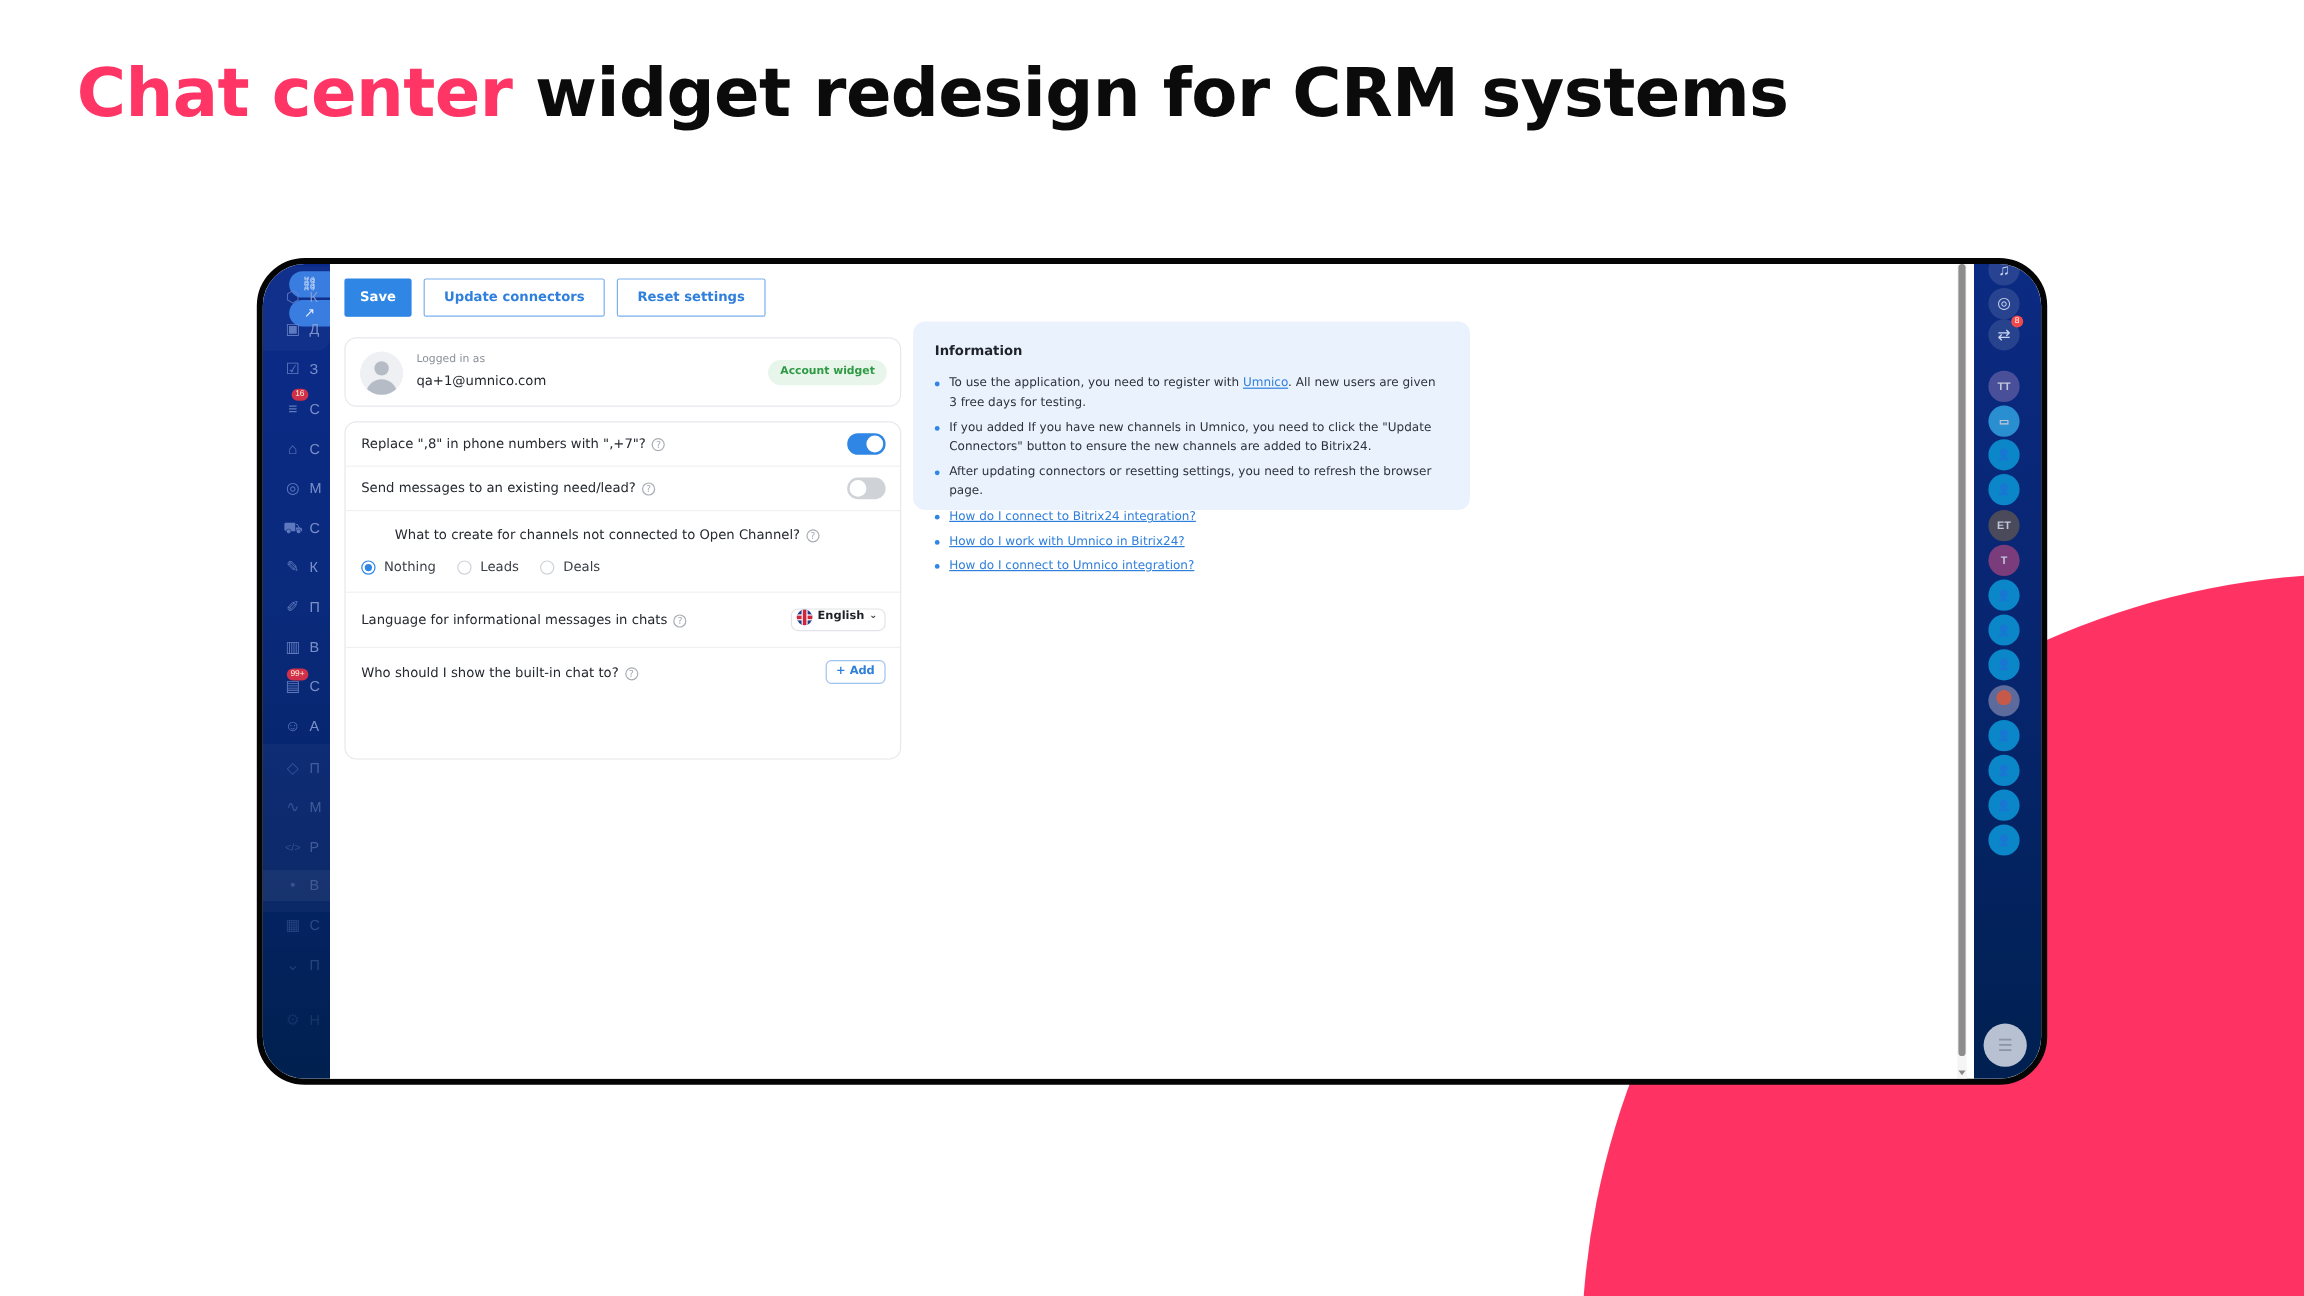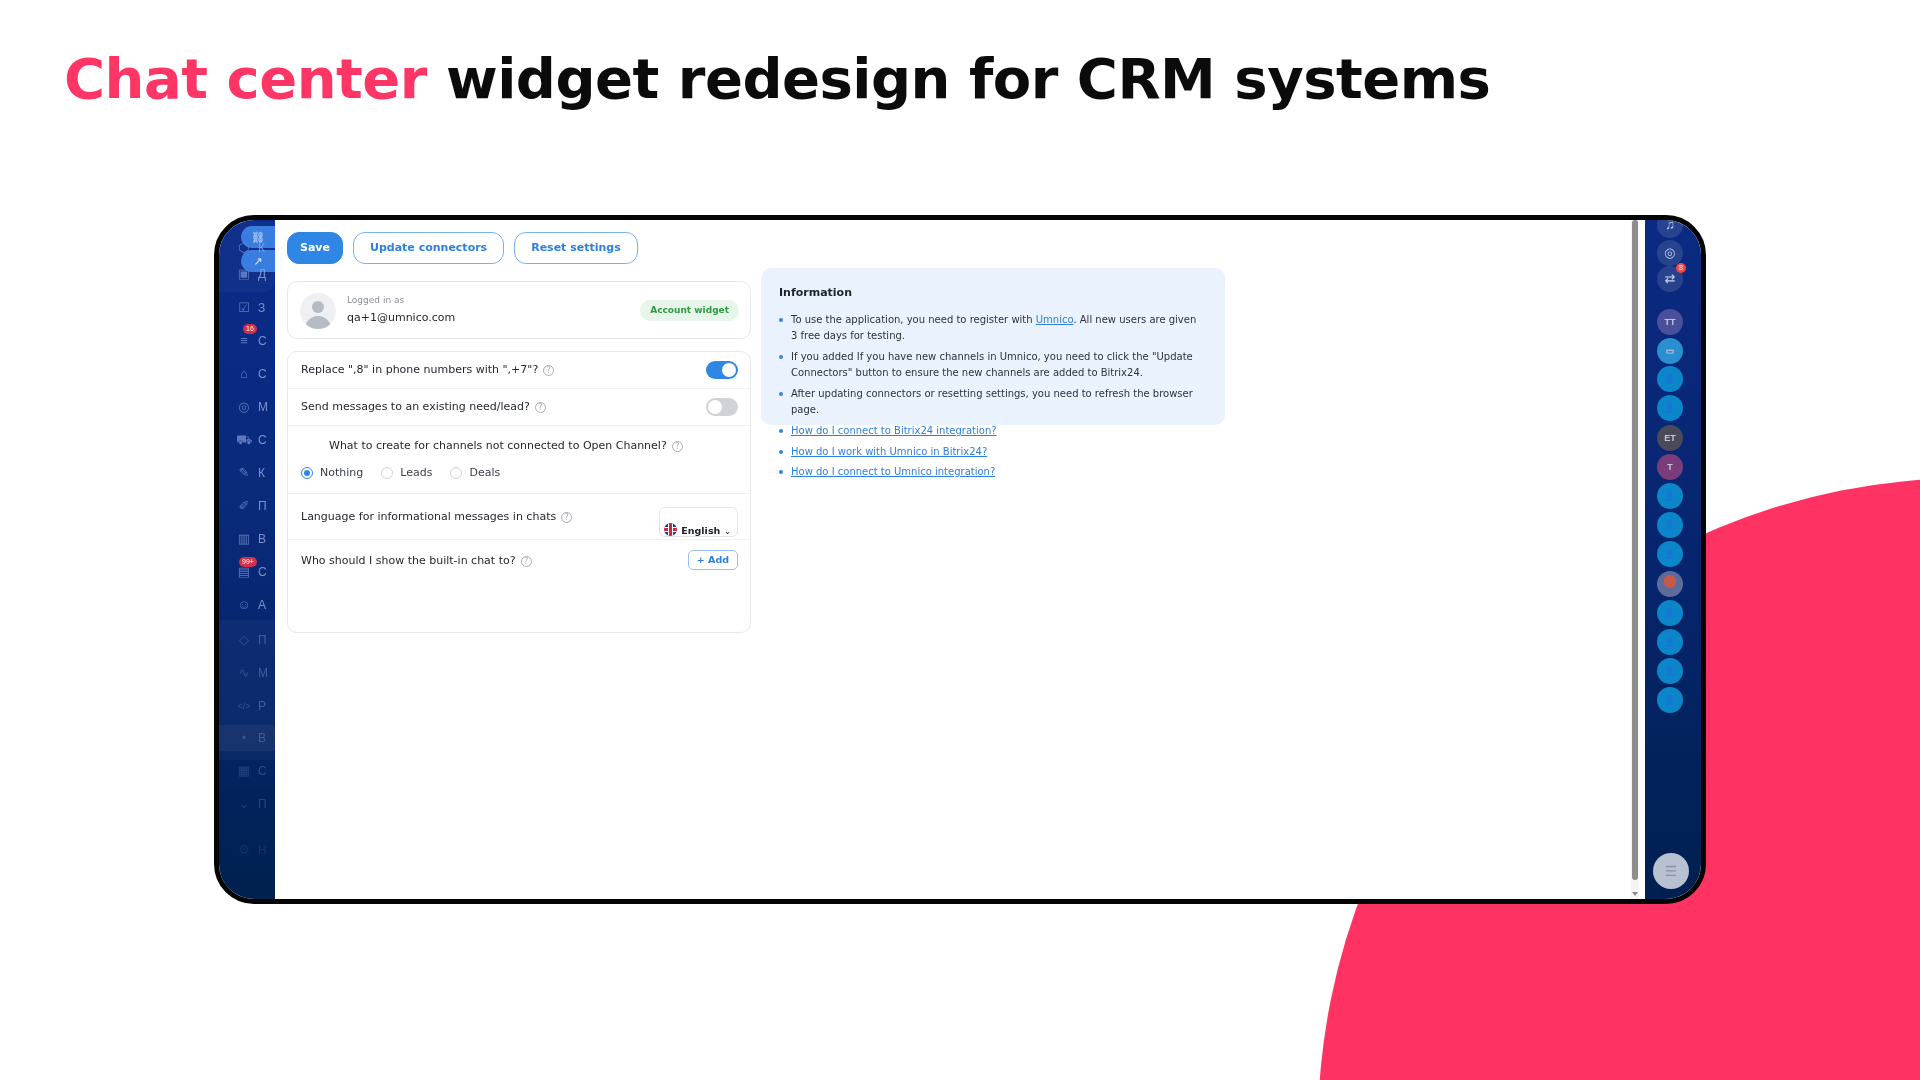--- a/index.html
+++ b/index.html
@@ -29,21 +29,21 @@
   .rsb .av.photo { background: radial-gradient(circle at 50% 40%, #c65a4a 0 30%, #5c6a9c 32% 100%); }
   .rsb .fab { position: absolute; left: 8px; bottom: 10px; width: 36px; height: 36px; border-radius: 50%; background: #b8c1d1; color: #8a94a6; font-size: 14px; line-height: 36px; text-align: center; }
 
   .scrollbar { position: absolute; right: 62px; top: 0; width: 8px; height: 100%; background: #f5f5f5; }
   .scrollbar .thumb { position: absolute; left: 1px; top: 0; width: 6px; height: 660px; background: #8d8d8d; border-radius: 3px; }
   .scrollbar .arrow { position: absolute; left: 1px; bottom: 3px; width: 0; height: 0; border-left: 3px solid transparent; border-right: 3px solid transparent; border-top: 4px solid #888; }
 
   .content { position: absolute; left: 56px; top: 0; right: 70px; bottom: 0; background: #fff; }
 
   .toolbar { position: absolute; left: 12px; top: 12px; display: flex; gap: 10px; }
-  .btn { height: 32px; padding: 0 16px; border-radius: 12px; font-family: "DejaVu Sans", sans-serif; font-size: 11px; font-weight: 600; line-height: 30px; cursor: pointer; }
+  .btn { height: 32px; padding: 0 16px; border-radius: 2px; font-family: "DejaVu Sans", sans-serif; font-size: 11px; font-weight: 600; line-height: 30px; cursor: pointer; }
   .btn.primary { background: #2f86e4; color: #fff; border: 1px solid #2f86e4; width: 56px; padding: 0; text-align: center; }
   .btn.outline { background: #fff; color: #2f7fdc; border: 1px solid #7bb0ec; }
 
   .card { position: absolute; background: #fff; border: 1px solid #e6e8ec; border-radius: 10px; }
   .login-card { left: 12px; top: 61px; width: 464px; height: 58px; }
   .avatar { position: absolute; left: 12px; top: 11px; width: 36px; height: 36px; border-radius: 50%; background: #eef0f3; overflow: hidden; }
   .avatar .head { position: absolute; left: 12px; top: 8px; width: 12px; height: 12px; border-radius: 50%; background: #b6bcc6; }
   .avatar .body { position: absolute; left: 5px; top: 23px; width: 26px; height: 16px; border-radius: 13px 13px 0 0; background: #b6bcc6; }
   .login-label { position: absolute; left: 59px; top: 13px; font-size: 9px; color: #8a8f98; font-family: "DejaVu Sans", sans-serif; }
   .login-email { position: absolute; left: 59px; top: 29px; font-size: 11px; color: #1e2229; font-family: "DejaVu Sans", sans-serif; }
@@ -60,21 +60,21 @@
   .toggle.on .knob { right: 2px; }
   .toggle.off { background: #cfd2d7; }
   .toggle.off .knob { left: 2px; }
 
   .radios { position: absolute; left: 13px; top: 58px; display: flex; gap: 18px; }
   .radio { display: flex; align-items: center; gap: 7px; font-size: 11px; color: #3a3e45; font-family: "DejaVu Sans", sans-serif; }
   .radio .circ { width: 12px; height: 12px; border-radius: 50%; border: 1px solid #cfd3d9; position: relative; background: #fff; }
   .radio.checked .circ { border-color: #2f86e4; }
   .radio.checked .circ::after { content: ""; position: absolute; left: 2px; top: 2px; width: 6px; height: 6px; border-radius: 50%; background: #2f86e4; }
 
-  .lang-select { position: absolute; right: 12px; top: 11px; height: 30px; padding: 0 6px 0 4px; border: 1px solid #e1e4e8; border-radius: 6px; display: flex; align-items: flex-end; gap: 4px; font-size: 9.5px; font-weight: 600; color: #1e2229; font-family: "DejaVu Sans", sans-serif; background: #fff; }
+  .lang-select { position: absolute; right: 12px; top: 11px; height: 19px; padding: 0 6px 0 4px; border: 1px solid #e1e4e8; border-radius: 6px; display: flex; align-items: flex-start; gap: 4px; font-size: 9.5px; font-weight: 600; color: #1e2229; font-family: "DejaVu Sans", sans-serif; background: #fff; }
   .flag { width: 13px; height: 13px; border-radius: 50%; overflow: hidden; display: inline-block; position: relative; background: #1f3d8a; }
   .flag::before { content: ""; position: absolute; left: 0; top: 5px; width: 13px; height: 3px; background: #d0243a; box-shadow: 0 -1px 0 #fff, 0 1px 0 #fff; }
   .flag::after { content: ""; position: absolute; left: 5px; top: 0; width: 3px; height: 13px; background: #d0243a; box-shadow: -1px 0 0 #fff, 1px 0 0 #fff; }
   .chev { font-size: 8px; color: #333; }
 
   .add-btn { position: absolute; right: 12px; top: 12px; height: 20px; padding: 0 8px; border: 1px solid #9cc3ef; border-radius: 5px; color: #2f7fdc; font-size: 9.5px; font-weight: 600; line-height: 18px; background: #fff; font-family: "DejaVu Sans", sans-serif; }
 
   .info-card { position: absolute; left: 400px; top: 48px; width: 464px; height: 157px; background: #eaf2fd; border-radius: 10px; }
   .content .info-card { left: 486px; }
   .info-title { position: absolute; left: 18px; top: 18px; font-size: 11px; font-weight: 700; color: #1e2229; font-family: "DejaVu Sans", sans-serif; }

